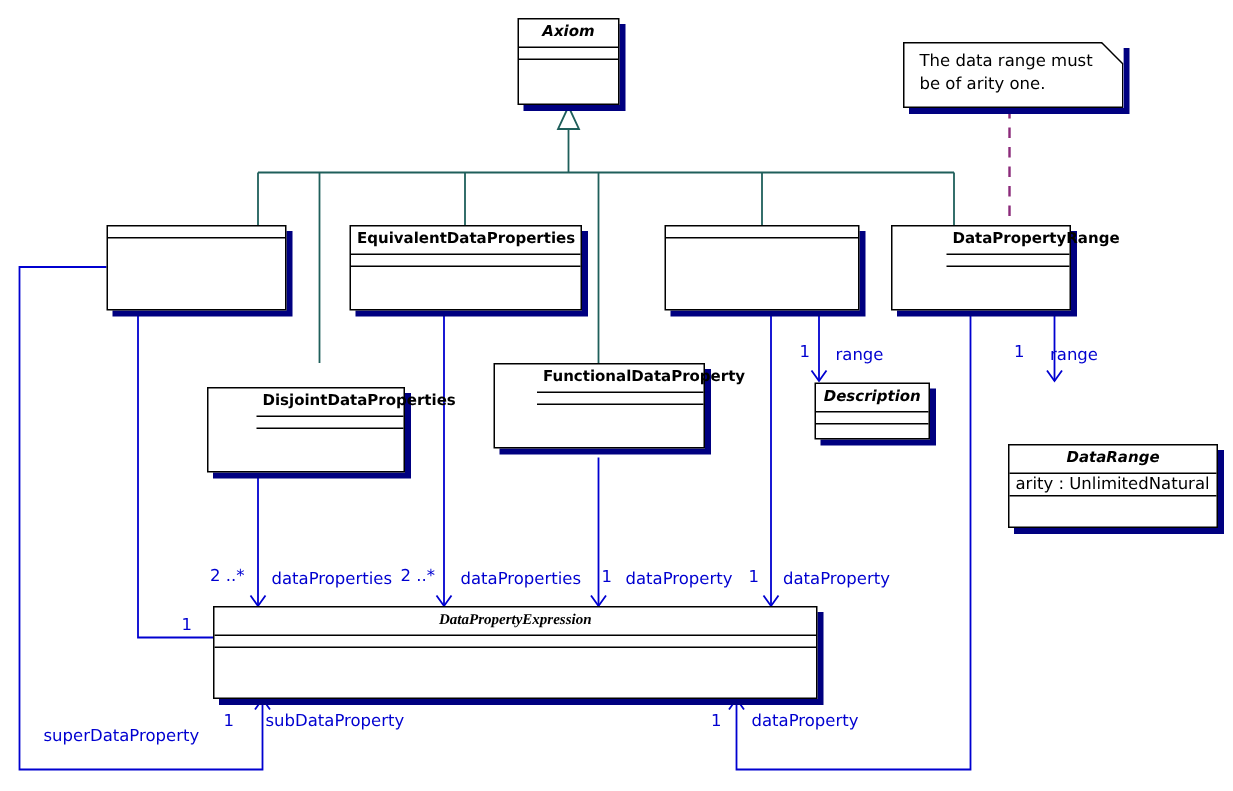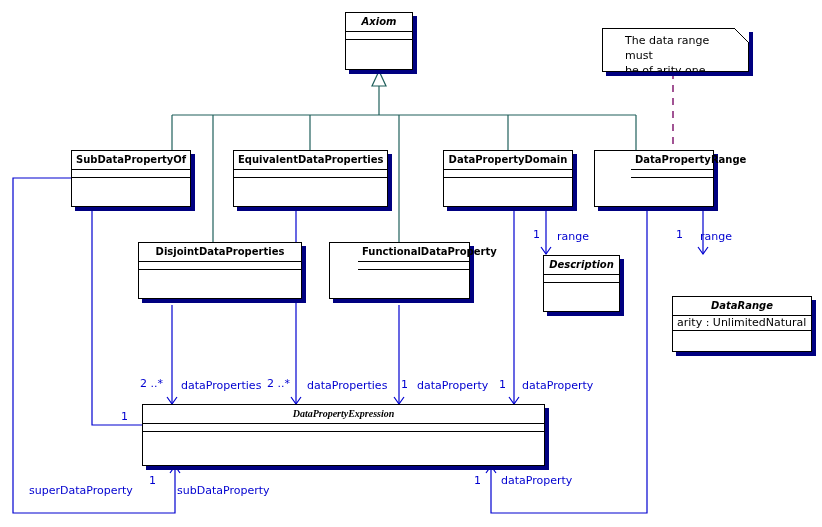--- a/index.html
+++ b/index.html
@@ -69,21 +69,21 @@
   }
   .uml-note .note-body {
     position: relative;
     width: 100%;
     height: 100%;
     box-sizing: border-box;
     border: 1px solid #000000;
     background: #ffffff;
     font-size: 11px;
     color: #000000;
-    padding: 4px 22px;
+    padding: 4px 10px;
     line-height: 15px;
     clip-path: polygon(0 0, calc(100% - 15px) 0, 100% 15px, 100% 100%, 0 100%);
   }
   .uml-note .fold {
     position: absolute;
     right: 0px;
     top: 0px;
     width: 15px;
     height: 15px;
     pointer-events: none;
@@ -160,56 +160,54 @@
     </g>
   </svg>
 
   <div class="uml-class" style="left:345px; top:12px; width:68px; height:58px;">
     <div class="uml-name abstract">Axiom</div>
     <div class="uml-attrs empty"></div>
     <div class="uml-ops" style="height:28px;"></div>
   </div>
 
   <div class="uml-class" style="left:71px; top:150px; width:120px; height:57px;">
-    <div class="uml-name">SubDataPropertyOf</div>
     <div class="uml-attrs empty"></div>
     <div class="uml-ops" style="height:27px;"></div>
   </div>
 
   <div class="uml-class" style="left:233px; top:150px; width:155px; height:57px;">
     <div class="uml-name">EquivalentDataProperties</div>
     <div class="uml-attrs empty"></div>
     <div class="uml-ops" style="height:27px;"></div>
   </div>
 
   <div class="uml-class" style="left:443px; top:150px; width:130px; height:57px;">
-    <div class="uml-name">DataPropertyDomain</div>
     <div class="uml-attrs empty"></div>
     <div class="uml-ops" style="height:27px;"></div>
   </div>
 
   <div class="uml-class" style="left:594px; top:150px; width:120px; height:57px;padding-left:36px;">
     <div class="uml-name">DataPropertyRange</div>
     <div class="uml-attrs empty"></div>
     <div class="uml-ops" style="height:27px;"></div>
   </div>
 
-  <div class="uml-class" style="left:138px; top:242px; width:164px; height:57px;">
+  <div class="uml-class" style="left:138px; top:258px; width:132px; height:57px;padding-left:32px;">
     <div class="uml-name">DisjointDataProperties</div>
     <div class="uml-attrs empty"></div>
     <div class="uml-ops" style="height:27px;"></div>
   </div>
 
   <div class="uml-class" style="left:329px; top:242px; width:141px; height:57px;padding-left:28px;">
     <div class="uml-name">FunctionalDataProperty</div>
     <div class="uml-attrs empty"></div>
     <div class="uml-ops" style="height:27px;"></div>
   </div>
 
-  <div class="uml-class" style="left:543px; top:255px; width:77px; height:57px;">
+  <div class="uml-class" style="left:543px; top:255px; width:77px; height:38px;">
     <div class="uml-name abstract">Description</div>
     <div class="uml-attrs empty"></div>
     <div class="uml-ops" style="height:24px;"></div>
   </div>
 
   <div class="uml-class" style="left:672px; top:255px; width:140px; height:56px;margin-top:41px;">
     <div class="uml-name abstract">DataRange</div>
     <div class="uml-attrs">arity : UnlimitedNatural</div>
     <div class="uml-ops" style="height:20px;"></div>
   </div>
@@ -247,18 +245,18 @@
   <span class="mult" style="left:401px; top:379px;">1</span>
   <span class="elabel" style="left:417px; top:380px;">dataProperty</span>
 
   <span class="mult" style="left:499px; top:379px;">1</span>
   <span class="elabel" style="left:522px; top:380px;">dataProperty</span>
 
   <span class="mult" style="left:121px; top:411px;">1</span>
   <span class="elabel" style="left:29px; top:437px;margin-top:48px;">superDataProperty</span>
 
   <span class="mult" style="left:149px; top:475px;">1</span>
-  <span class="elabel" style="left:177px; top:485px;">subDataProperty</span>
+  <span class="elabel" style="left:177px; top:475px;">subDataProperty</span>
 
   <span class="mult" style="left:474px; top:475px;">1</span>
   <span class="elabel" style="left:501px; top:475px;">dataProperty</span>
 
 </div>
 
 </body></html>

